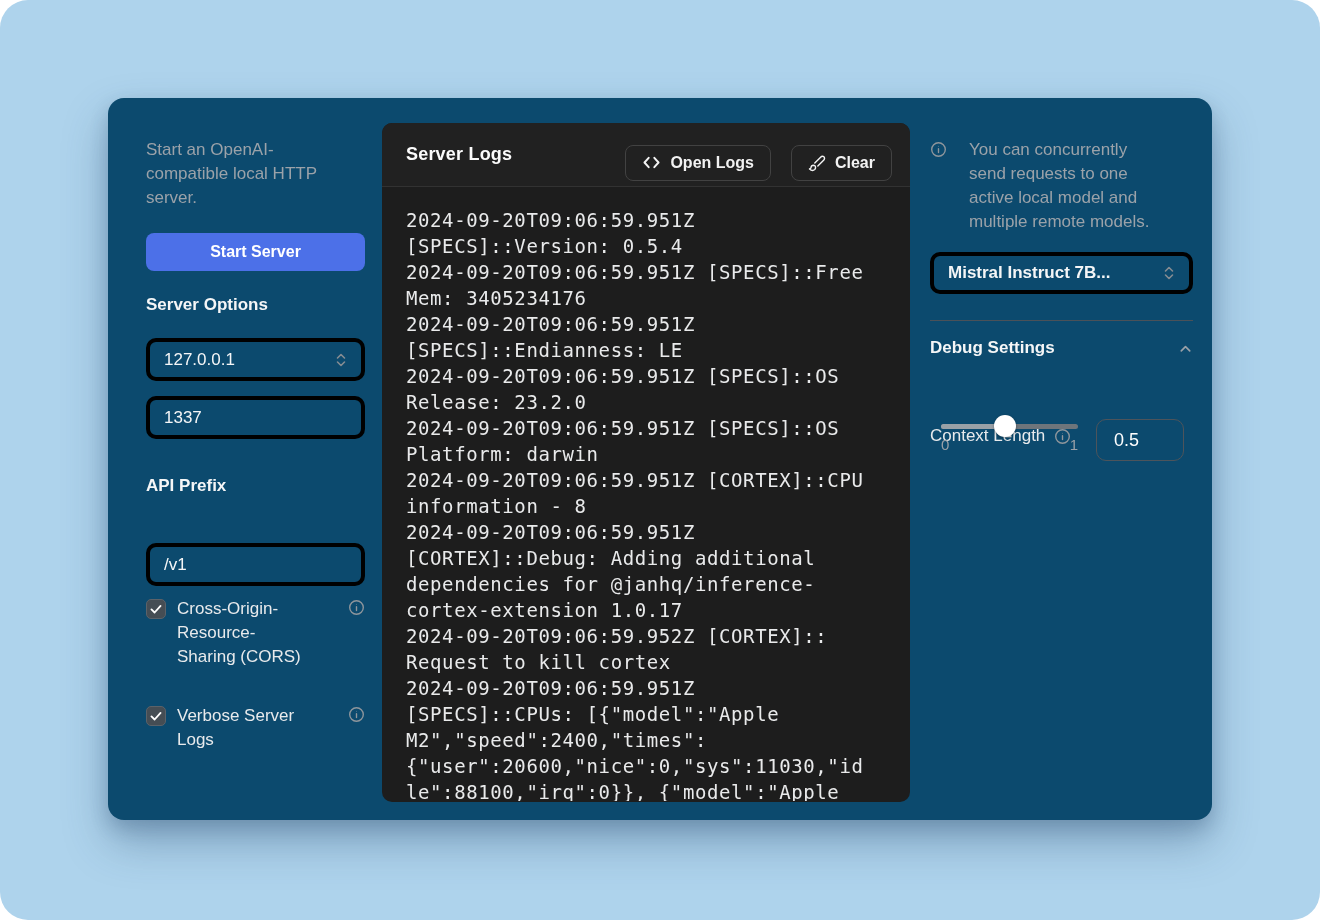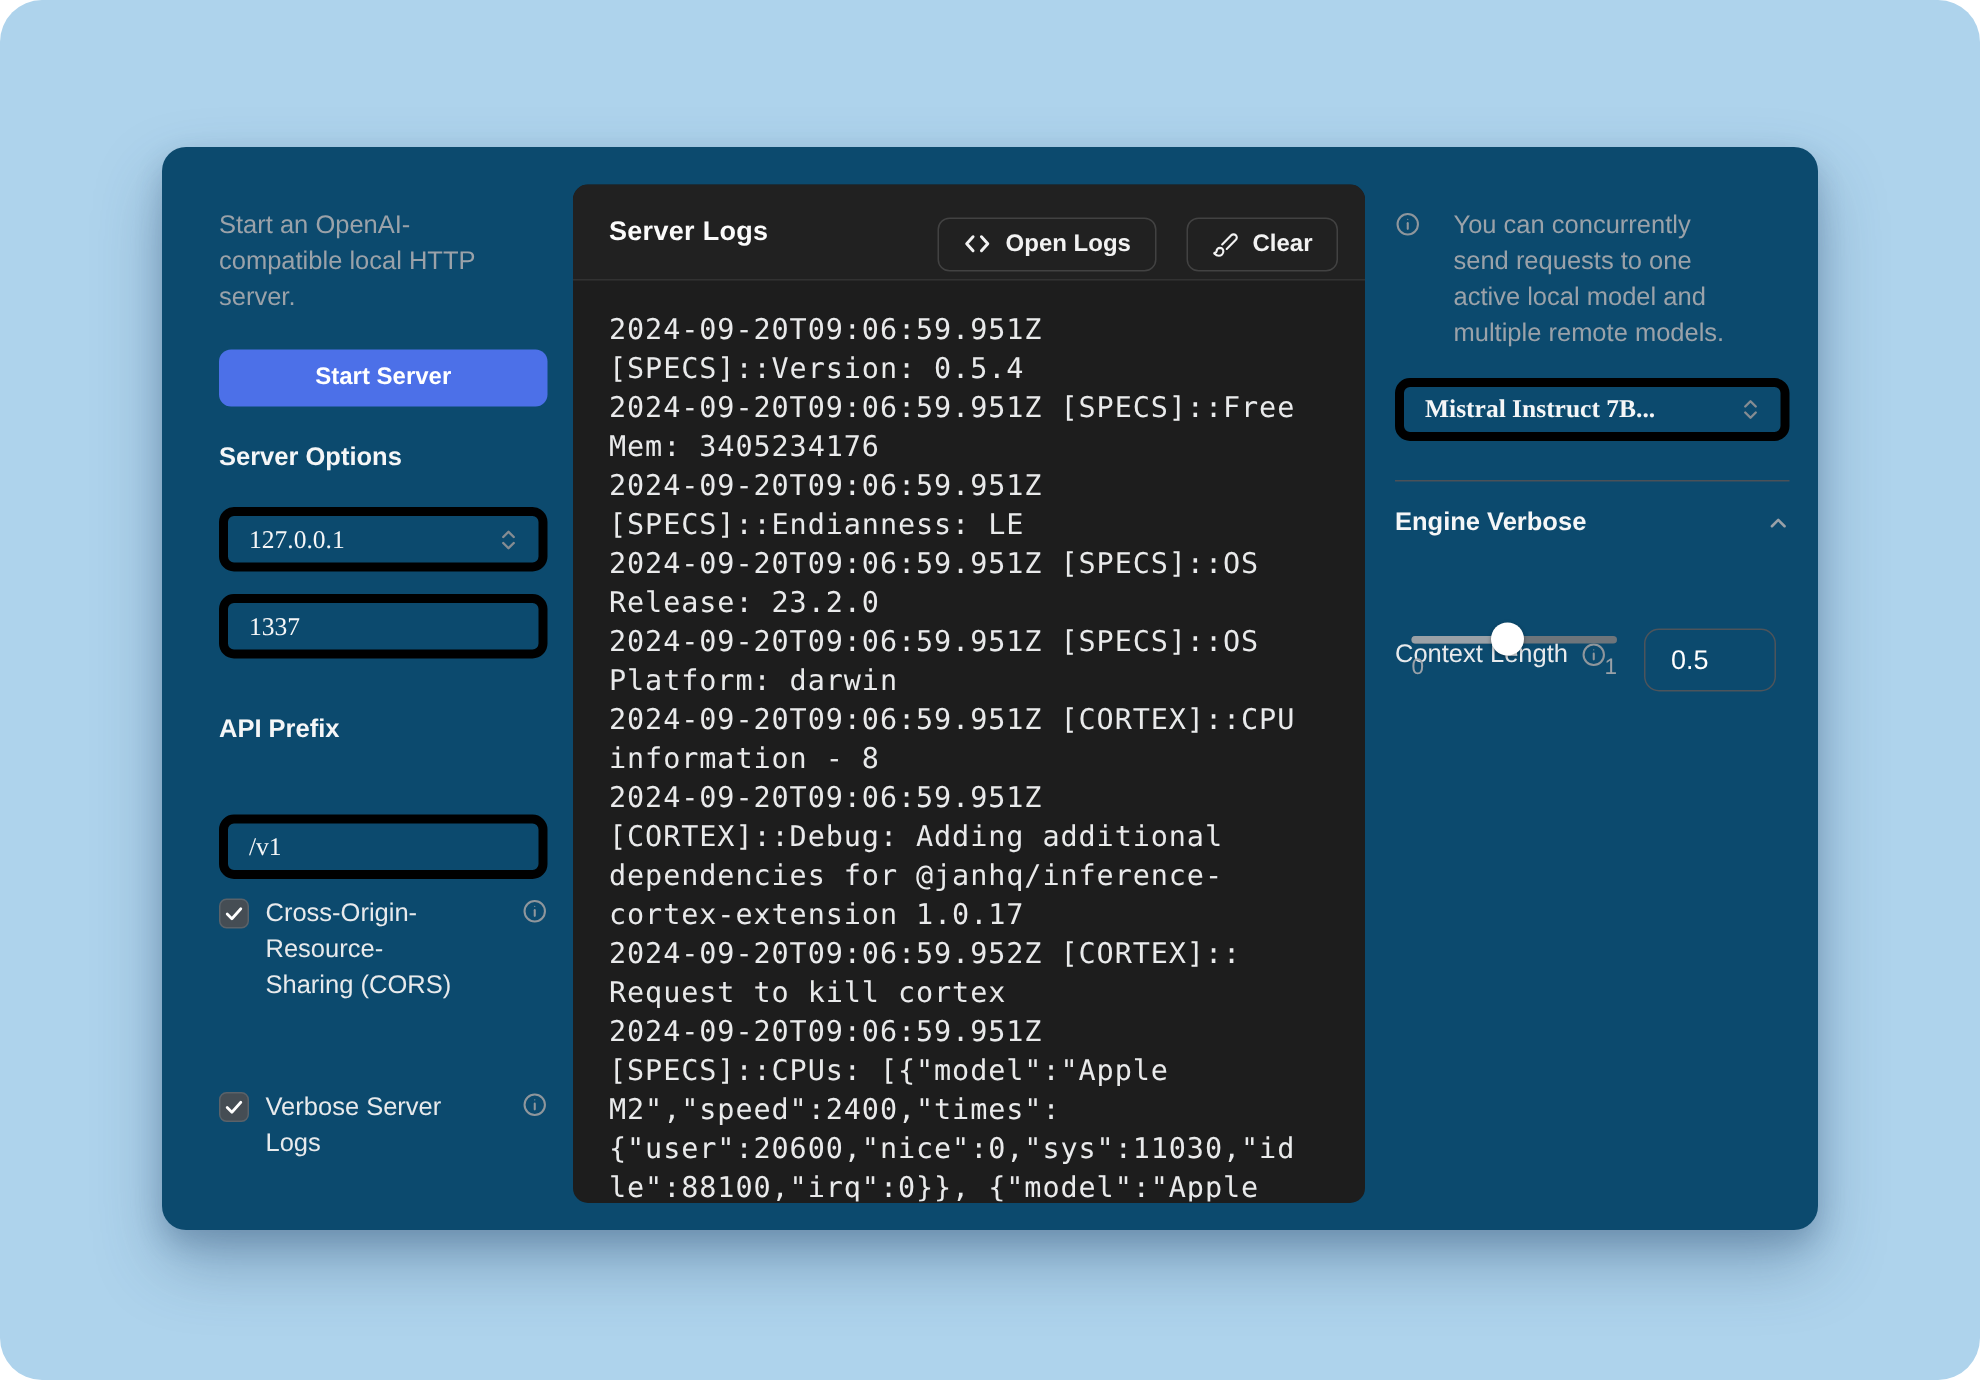--- a/index.html
+++ b/index.html
@@ -10,30 +10,30 @@
   .preline{white-space:pre-line;}
 
   
   .left-col{position:absolute;left:38px;top:0;width:219px;height:100%;}
   .intro{position:absolute;left:0;top:40px;width:230px;font-size:17px;line-height:24px;color:#9ba2a9;}
   .btn-start{position:absolute;left:0;top:135px;width:219px;height:38px;background:#4c70e8;border:none;border-radius:8px;
              color:#ffffff;font-size:16px;font-weight:700;font-family:inherit;cursor:pointer;}
   .heading{position:absolute;left:0;font-size:17px;font-weight:700;color:#f5f6f7;}
   .h-server{top:197px;}
   .h-prefix{top:378px;}
-  .select,.tinput{box-sizing:border-box;position:absolute;left:0;width:219px;height:43px;border:6px solid #000000;border-radius:10px;
-          background:transparent;color:#f5f6f7;font-size:17px;font-family:Liberation Serif, serif;}
+  .select,.tinput{box-sizing:border-box;position:absolute;left:0;width:219px;height:43px;border:4px solid #000000;border-radius:10px;
+          background:transparent;color:#f5f6f7;font-size:17px;font-family:Liberation Sans, sans-serif;}
   .select{display:flex;align-items:center;justify-content:space-between;padding:0 12px 0 14px;cursor:pointer;}
   .tinput{padding:0 14px;outline:none;}
   .host-select{top:240px;}
   .port-input{top:298px;}
   .prefix-input{top:420px;margin-top:25px;}
   .check-row{position:absolute;left:0;width:219px;display:flex;align-items:flex-start;gap:11px;}
   .cors-row{top:499px;}
-  .verbose-row{top:606px;margin-top:22px;}
+  .verbose-row{top:606px;}
   .checkbox{flex:0 0 20px;width:20px;height:20px;margin-top:2px;border-radius:5px;background:#454d54;border:1px solid #5b6269;
             box-sizing:border-box;display:flex;align-items:center;justify-content:center;cursor:pointer;}
   .checkbox svg{display:none;}
   .checkbox.checked svg{display:block;}
   .check-label{flex:1;font-size:17px;line-height:24px;color:#e8eaec;}
   .iicon{width:17px;height:17px;color:#8f969c;flex:0 0 17px;}
   .check-row .iicon{margin-top:2px;}
 
   
   .log-panel{position:absolute;left:274px;top:25px;width:528px;height:679px;background:#1d1d1d;border-radius:10px;overflow:hidden;}
@@ -177,21 +177,21 @@
         <span>Mistral Instruct 7B...</span>
         <svg class="chev" width="16" height="18" viewBox="0 0 16 18" fill="none" stroke="currentColor" stroke-width="1.6" stroke-linecap="round" stroke-linejoin="round">
             <path d="M4.5 7 8 3.5 11.5 7"></path>
             <path d="M4.5 11 8 14.5 11.5 11"></path>
           </svg>
       </div>
 
       <div class="rdivider"></div>
 
       <div class="engine-row">
-        <span class="engine-title">Engine Verbose</span>
+        <span class="engine-title">Debug Settings</span>
         <svg width="15" height="15" viewBox="0 0 16 16" fill="none" stroke="#9aa1a8" stroke-width="1.8" stroke-linecap="round" stroke-linejoin="round">
             <path d="M3.5 10.5 8 6l4.5 4.5"></path>
           </svg>
       </div>
 
       <div class="ctx-row">
         <span>Context Length</span>
         <svg class="iicon" viewBox="0 0 16 16" fill="none" stroke="currentColor" stroke-width="1.3" stroke-linecap="round">
             <circle cx="8" cy="8" r="6.4"></circle>
             <path d="M8 7.3v3.6"></path>

